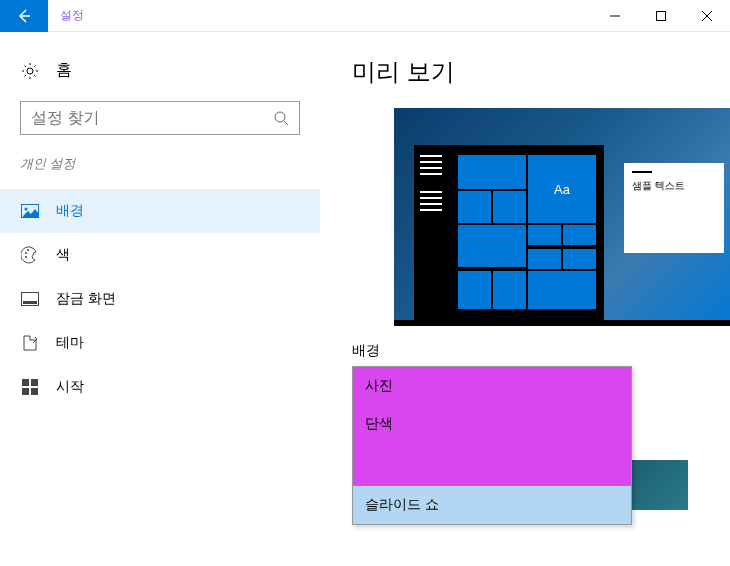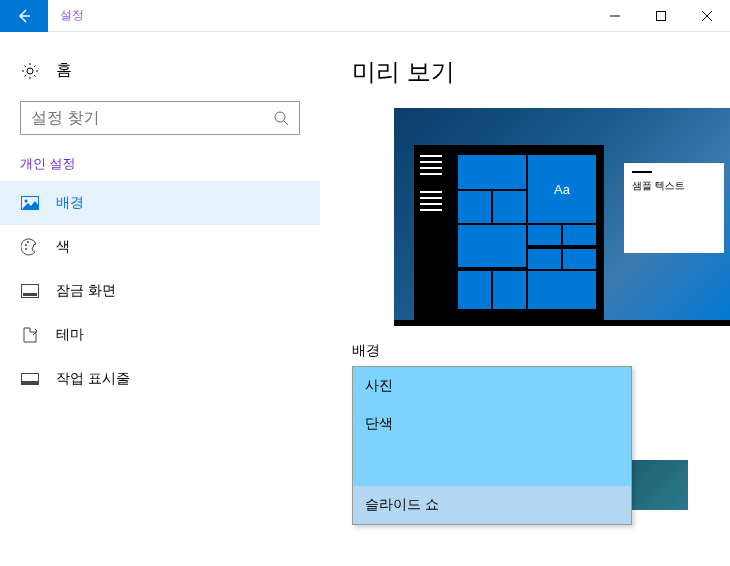--- a/index.html
+++ b/index.html
@@ -12,21 +12,21 @@
     .win-btn { width: 46px; height: 32px; display: flex; align-items: center; justify-content: center; font-size: 10px; }
     
     .content { display: flex; height: calc(100% - 32px); }
     
     .sidebar { width: 320px; padding: 20px 0 0 0; }
     .home-row { display: flex; align-items: center; padding: 8px 20px; margin-bottom: 12px; }
     .home-row .icon { width: 20px; height: 20px; margin-right: 16px; display: flex; align-items: center; justify-content: center; }
     .search-box { margin: 0 20px 20px 20px; border: 1px solid #999; height: 34px; display: flex; align-items: center; padding: 0 10px; }
     .search-box input { border: none; outline: none; flex: 1; font-size: 16px; background: transparent; }
     .search-icon { width: 16px; height: 16px; }
-    .category-label { padding: 0 20px 8px 20px; font-size: 13px; color: #6d28d9; }
+    .category-label { padding: 0 20px 16px 20px; font-size: 13px; color: #737373; font-style: italic; }
     .nav-item { display: flex; align-items: center; padding: 12px 20px; font-size: 14px; cursor: pointer; }
     .nav-item.active { background: #e5f1fb; color: #0078d7; }
     .nav-item .icon { width: 20px; height: 20px; margin-right: 16px; display: flex; align-items: center; justify-content: center; }
     
     .main { flex: 1; padding: 24px 4px 0 32px; overflow: hidden; }
     .main h1 { font-size: 24px; font-weight: 400; margin-bottom: 20px; }
     
     .preview { width: 340px; height: 218px; background: linear-gradient(135deg, #0a3d6b 0%, #1a5a8c 40%, #3a7bb0 70%, #0078d7 100%); position: relative; margin-bottom: 16px; margin-left: 42px; }
     .preview-taskbar { position: absolute; bottom: 0; left: 0; right: 0; height: 6px; background: #000; }
     .preview-start { position: absolute; left: 20px; bottom: 6px; width: 190px; height: 175px; background: #000; }
@@ -35,21 +35,21 @@
     .preview-left-col .gap { height: 8px; background: none; }
     .preview-tiles { position: absolute; left: 44px; top: 10px; right: 6px; bottom: 6px; }
     .tile-row { display: flex; gap: 2px; margin-bottom: 2px; }
     .tile { background: #0078d7; }
     .preview-window { position: absolute; right: 10px; top: 55px; width: 100px; height: 90px; background: #fff; padding: 8px; font-size: 10px; }
     .preview-window-bar { width: 20px; height: 2px; background: #000; margin-bottom: 6px; }
     
     .setting-label { font-size: 14px; margin-bottom: 6px; }
     
     .dropdown-area { position: relative; }
-    .dropdown-open { position: absolute; top: 0; left: 0; width: 280px; background: #7dd3fc; border: 1px solid #999; box-shadow: 2px 2px 5px rgba(0,0,0,0.2); z-index: 10; }
+    .dropdown-open { position: absolute; top: 0; left: 0; width: 280px; background: #d946ef; border: 1px solid #999; box-shadow: 2px 2px 5px rgba(0,0,0,0.2); z-index: 10; }
     .dropdown-item { padding: 10px 12px; font-size: 14px; cursor: pointer; }
     .dropdown-item.selected { background: #b3d7f2; margin-top: 43px; }
     
     .thumbs { display: flex; gap: 8px; margin-top: 100px; }
     .thumb { width: 78px; height: 50px; }
     .thumb1 { background: linear-gradient(135deg, #0a3d6b, #3a7bb0); }
     .thumb2 { background: linear-gradient(180deg, #6aa5d4 40%, #d4a574 40%, #8b7355 100%); }
     .thumb3 { background: linear-gradient(180deg, #0a1a2a 60%, #d4a040 75%, #1a2a1a 100%); }
     .thumb4 { background: linear-gradient(135deg, #1a5a6b, #2a7a8b); }
     
@@ -141,26 +141,28 @@
       <span class="icon">
         <svg width="18" height="18" viewBox="0 0 18 18">
             <path d="M3 2 L9 2 L9 6 L15 6 L15 16 L3 16 Z" stroke="#444" fill="none"></path>
             <path d="M14 3 L16 5 L12 9" stroke="#444" fill="none"></path>
           </svg>
       </span>
       <span>테마</span>
     </div>
     <div class="nav-item">
       <span class="icon">
-        <svg width="18" height="12" viewBox="0 0 18 12">
-            <rect x="0.5" y="0.5" width="17" height="11" stroke="#444" fill="none"></rect>
-            <rect x="1" y="8" width="16" height="3" fill="#444"></rect>
-          </svg>
-      </span>
-      <span>작업 표시줄</span>
+        <svg width="16" height="16" viewBox="0 0 16 16">
+            <rect x="0" y="0" width="7" height="7" fill="#444"></rect>
+            <rect x="9" y="0" width="7" height="7" fill="#444"></rect>
+            <rect x="0" y="9" width="7" height="7" fill="#444"></rect>
+            <rect x="9" y="9" width="7" height="7" fill="#444"></rect>
+          </svg>
+      </span>
+      <span>시작</span>
     </div>
   </div>
 
   <div class="main">
     <h1>미리 보기</h1>
     
     <div class="preview">
       <div class="preview-start">
         <div class="preview-left-col">
           <div></div>

